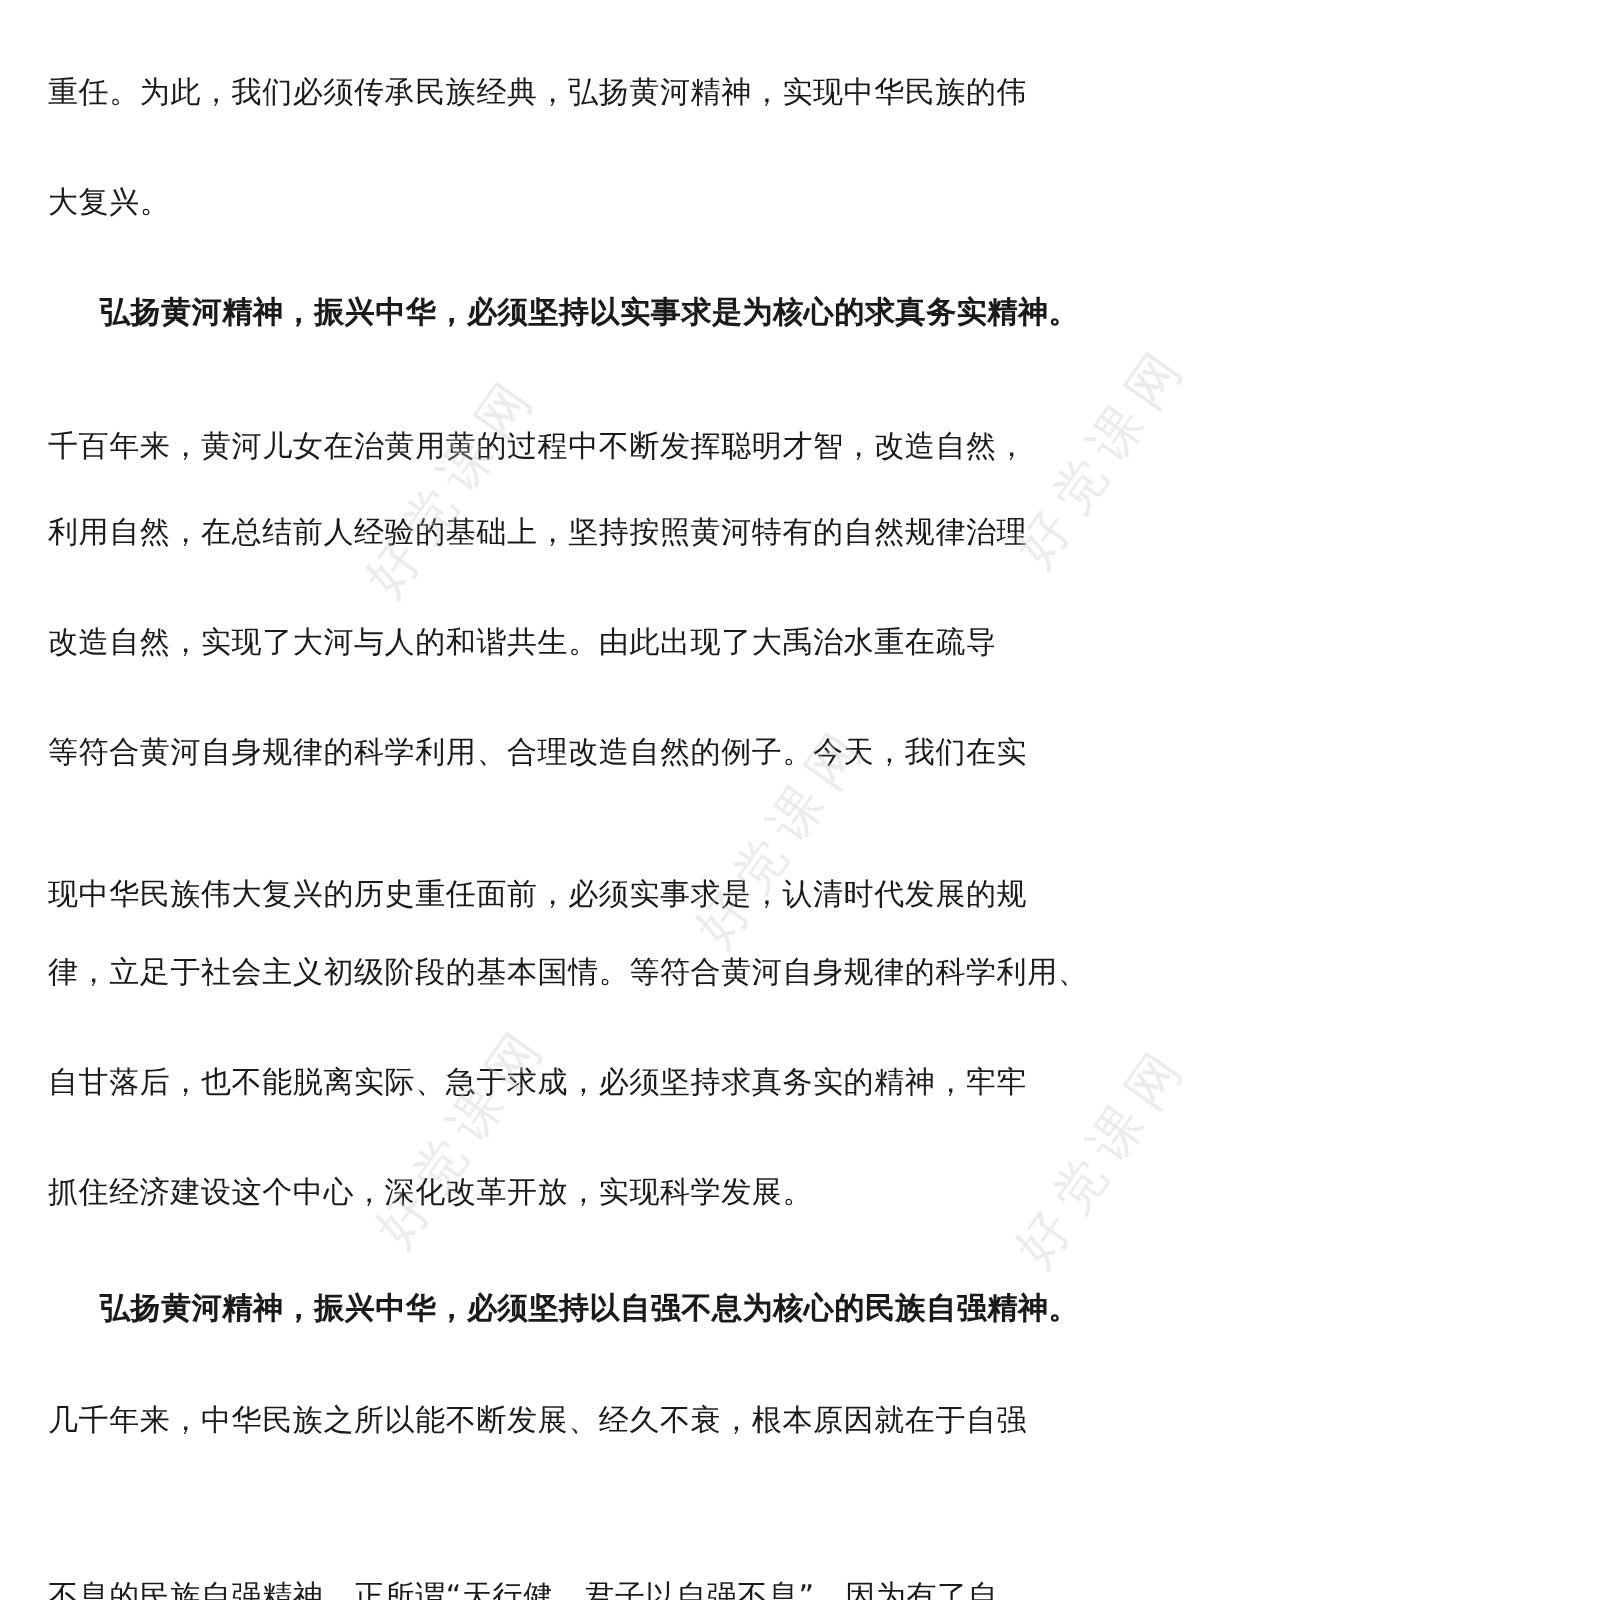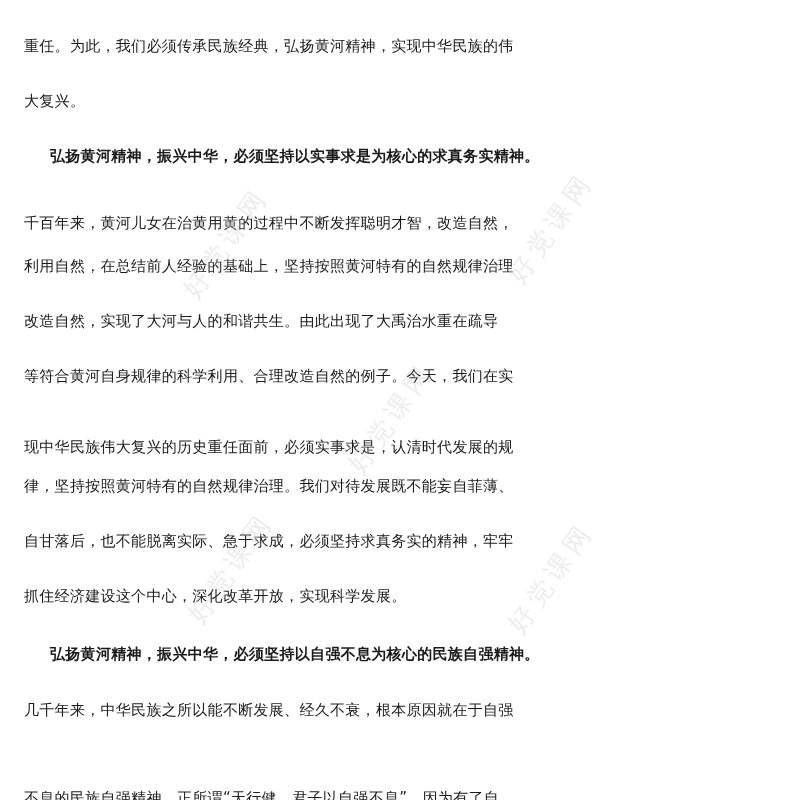--- a/index.html
+++ b/index.html
@@ -51,21 +51,21 @@
 
 <div class="page">
   <div class="line" style="top:44px">重任。为此，我们必须传承民族经典，弘扬黄河精神，实现中华民族的伟</div>
   <div class="line" style="top:99px">大复兴。</div>
   <div class="line bold" style="top:154px">弘扬黄河精神，振兴中华，必须坚持以实事求是为核心的求真务实精神。</div>
   <div class="line" style="top:221px">千百年来，黄河儿女在治黄用黄的过程中不断发挥聪明才智，改造自然，</div>
   <div class="line" style="top:264px">利用自然，在总结前人经验的基础上，坚持按照黄河特有的自然规律治理</div>
   <div class="line" style="top:319px">改造自然，实现了大河与人的和谐共生。由此出现了大禹治水重在疏导</div>
   <div class="line" style="top:374px">等符合黄河自身规律的科学利用、合理改造自然的例子。今天，我们在实</div>
   <div class="line" style="top:445px">现中华民族伟大复兴的历史重任面前，必须实事求是，认清时代发展的规</div>
-  <div class="line" style="top:484px">律，坚持按照黄河特有的自然规律治理。我们对待发展既不能妄自菲薄、</div>
+  <div class="line" style="top:484px">律，立足于社会主义初级阶段的基本国情。等符合黄河自身规律的科学利用、</div>
   <div class="line" style="top:539px">自甘落后，也不能脱离实际、急于求成，必须坚持求真务实的精神，牢牢</div>
   <div class="line" style="top:594px">抓住经济建设这个中心，深化改革开放，实现科学发展。</div>
   <div class="line bold" style="top:652px">弘扬黄河精神，振兴中华，必须坚持以自强不息为核心的民族自强精神。</div>
   <div class="line" style="top:708px">几千年来，中华民族之所以能不断发展、经久不衰，根本原因就在于自强</div>
   <div class="line" style="top:796px">不息的民族自强精神。正所谓“天行健，君子以自强不息”，因为有了自</div>
 </div>
 
 <div class="watermark" style="left:175px; top:285px">好党课网</div>
 <div class="watermark" style="left:500px; top:270px">好党课网</div>
 <div class="watermark" style="left:340px; top:460px">好党课网</div>

